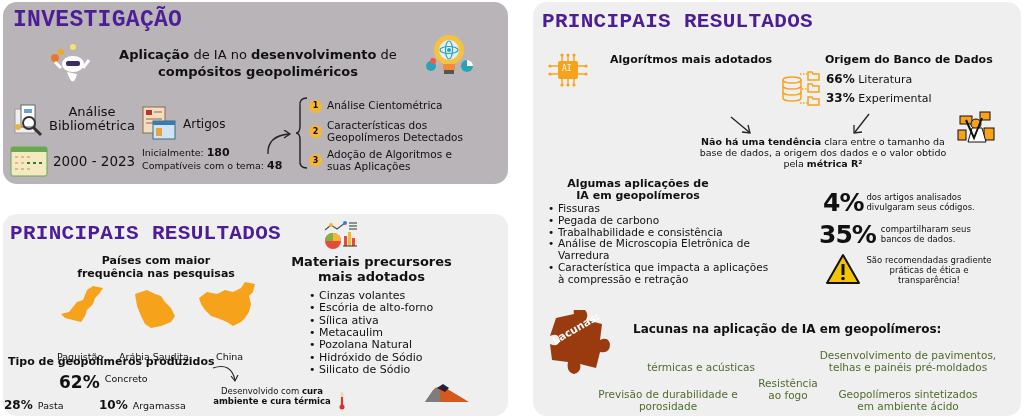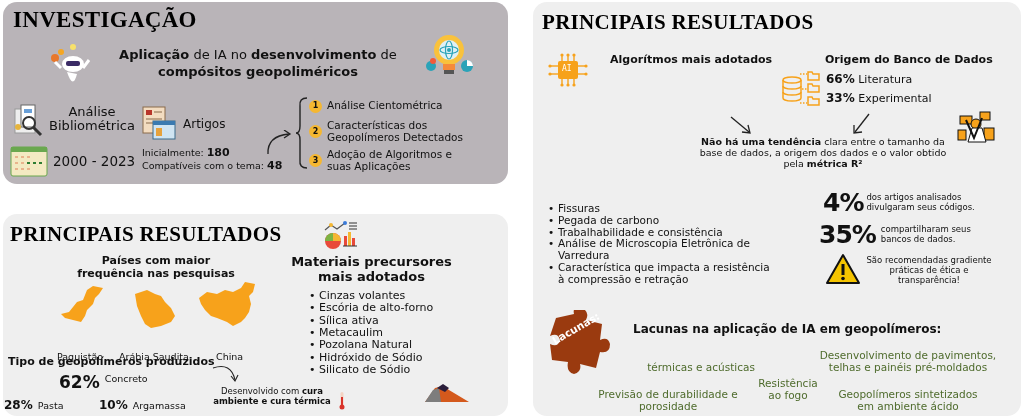--- a/index.html
+++ b/index.html
@@ -2,21 +2,21 @@
 <html><head>
 <meta charset="utf-8">
 <style>
   *{box-sizing:border-box;margin:0;padding:0}
   body{width:1024px;height:420px;background:#ffffff;font-family:"DejaVu Sans","Liberation Sans",sans-serif;color:#111;position:relative;overflow:hidden}
   .panel{position:absolute;border-radius:14px}
   .p1{left:3px;top:2px;width:505px;height:182px;background:#b9b4b8}
   .p2{left:3px;top:214px;width:505px;height:202px;background:#efefef}
   .p3{left:533px;top:2px;width:488px;height:414px;background:#efefef}
   .abs{position:absolute}
-  .h-title{font-family:Liberation Serif, serif;font-weight:bold;font-size:22px;letter-spacing:0.3px;color:#000000}
+  .h-title{font-family:Liberation Mono, monospace;font-weight:bold;font-size:22px;letter-spacing:0.3px;color:#4c1d95}
   .b{font-weight:bold}
   .num-circle{display:inline-flex;align-items:center;justify-content:center;width:13px;height:13px;border-radius:50%;background:#f5b731;font-size:8px;font-weight:bold;color:#111;margin-right:5px;flex-shrink:0}
   ul.bul{list-style:none}
   ul.bul li{position:relative;padding-left:11px;line-height:1.12}
   ul.bul li::before{content:"•";position:absolute;left:1px;top:0}
   .green{color:#4e6b2c}
   .center{text-align:center}
 </style>
 </head>
 <body>
@@ -339,26 +339,30 @@
       <rect x="2" y="20" width="8" height="10" fill="#f7a21b" stroke="#111"></rect>
     </svg>
   </div>
 
   <div class="abs center" style="left:160px;top:134px;width:260px;font-size:9.5px;line-height:11px">
     <span class="b">Não há uma tendência</span><span> clara entre o tamanho da</span><br>
     <span>base de dados, a origem dos dados e o valor obtido</span><br>
     <span>pela </span><span class="b">métrica R²</span>
   </div>
 
+  <div class="abs center b" style="left:30px;top:176px;width:150px;font-size:11px;line-height:12px">
+    <span>Algumas aplicações de</span><br>
+    <span>IA em geopolímeros</span>
+  </div>
   <ul class="abs bul" style="left:14px;top:201px;width:230px;font-size:10.5px;line-height:12.2px">
     <li>Fissuras</li>
     <li>Pegada de carbono</li>
     <li>Trabalhabilidade e consistência</li>
     <li>Análise de Microscopia Eletrônica de Varredura</li>
-    <li>Característica que impacta a resistência à compressão e retração</li>
+    <li>Característica que impacta a aplicações à compressão e retração</li>
   </ul>
 
   <div class="abs" style="left:290px;top:186px;display:flex;align-items:center">
     <span class="b" style="font-size:25px;letter-spacing:-1px">4%</span>
     <span style="font-size:8.5px;line-height:9.5px;margin-left:3px">
       <span>dos artigos analisados</span><br>
       <span>divulgaram seus códigos.</span>
     </span>
   </div>
   <div class="abs" style="left:286px;top:218px;display:flex;align-items:center">

